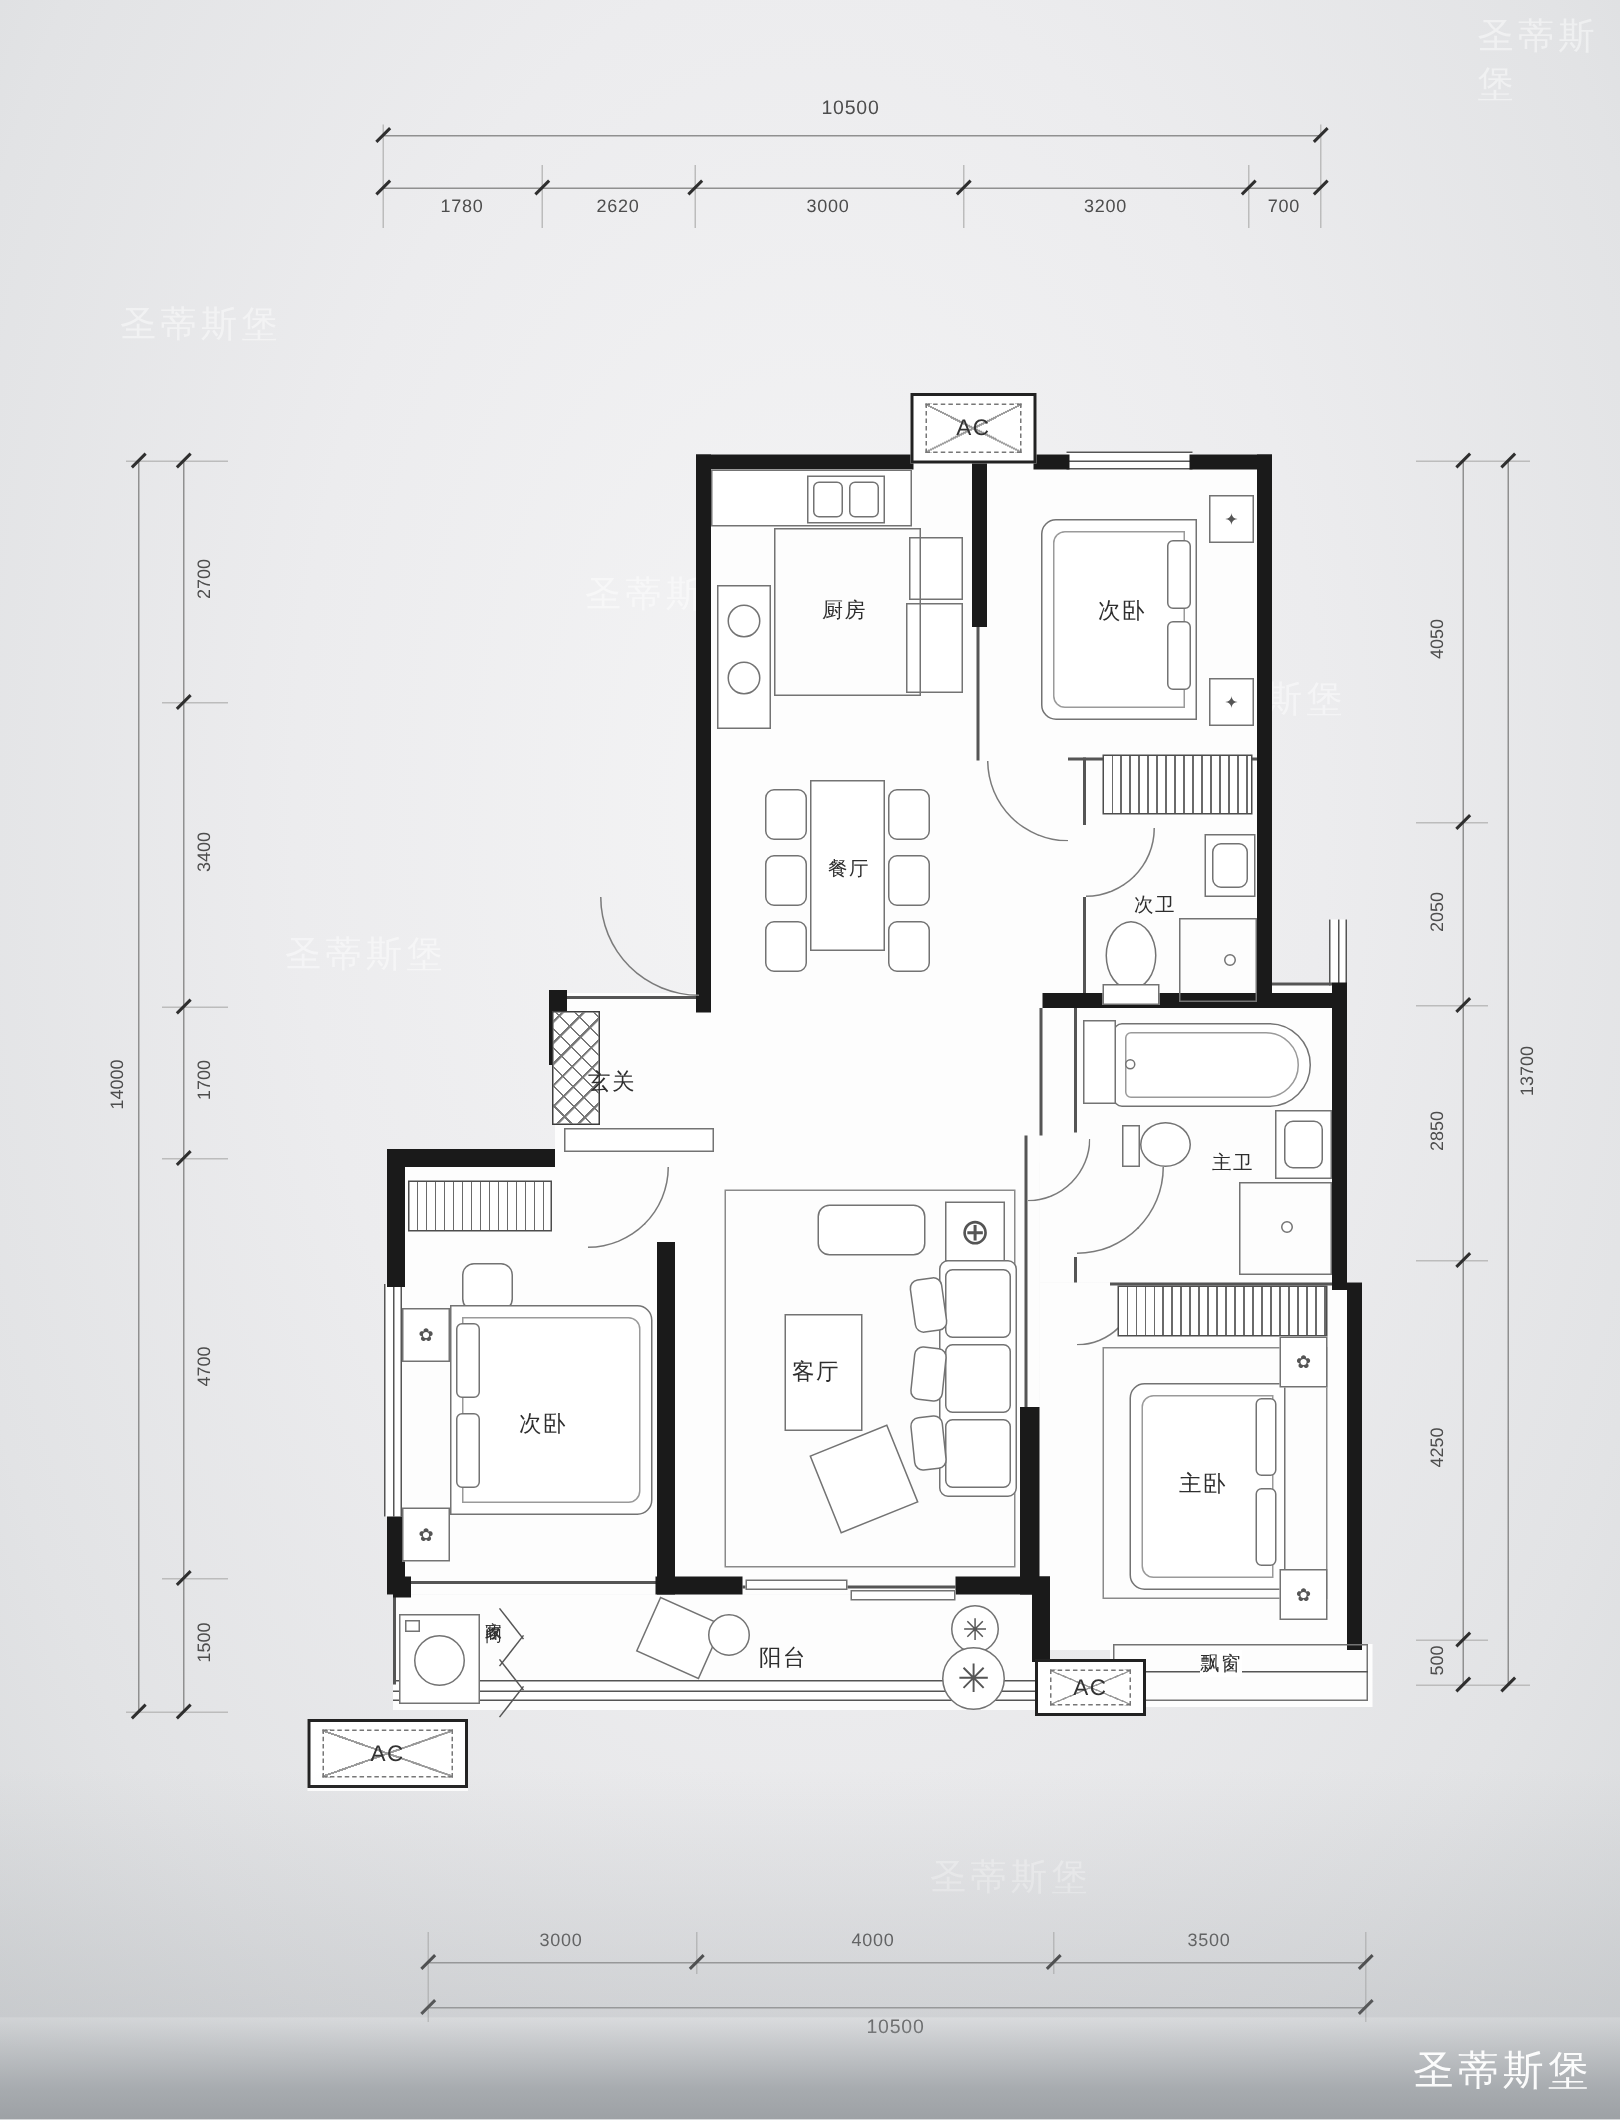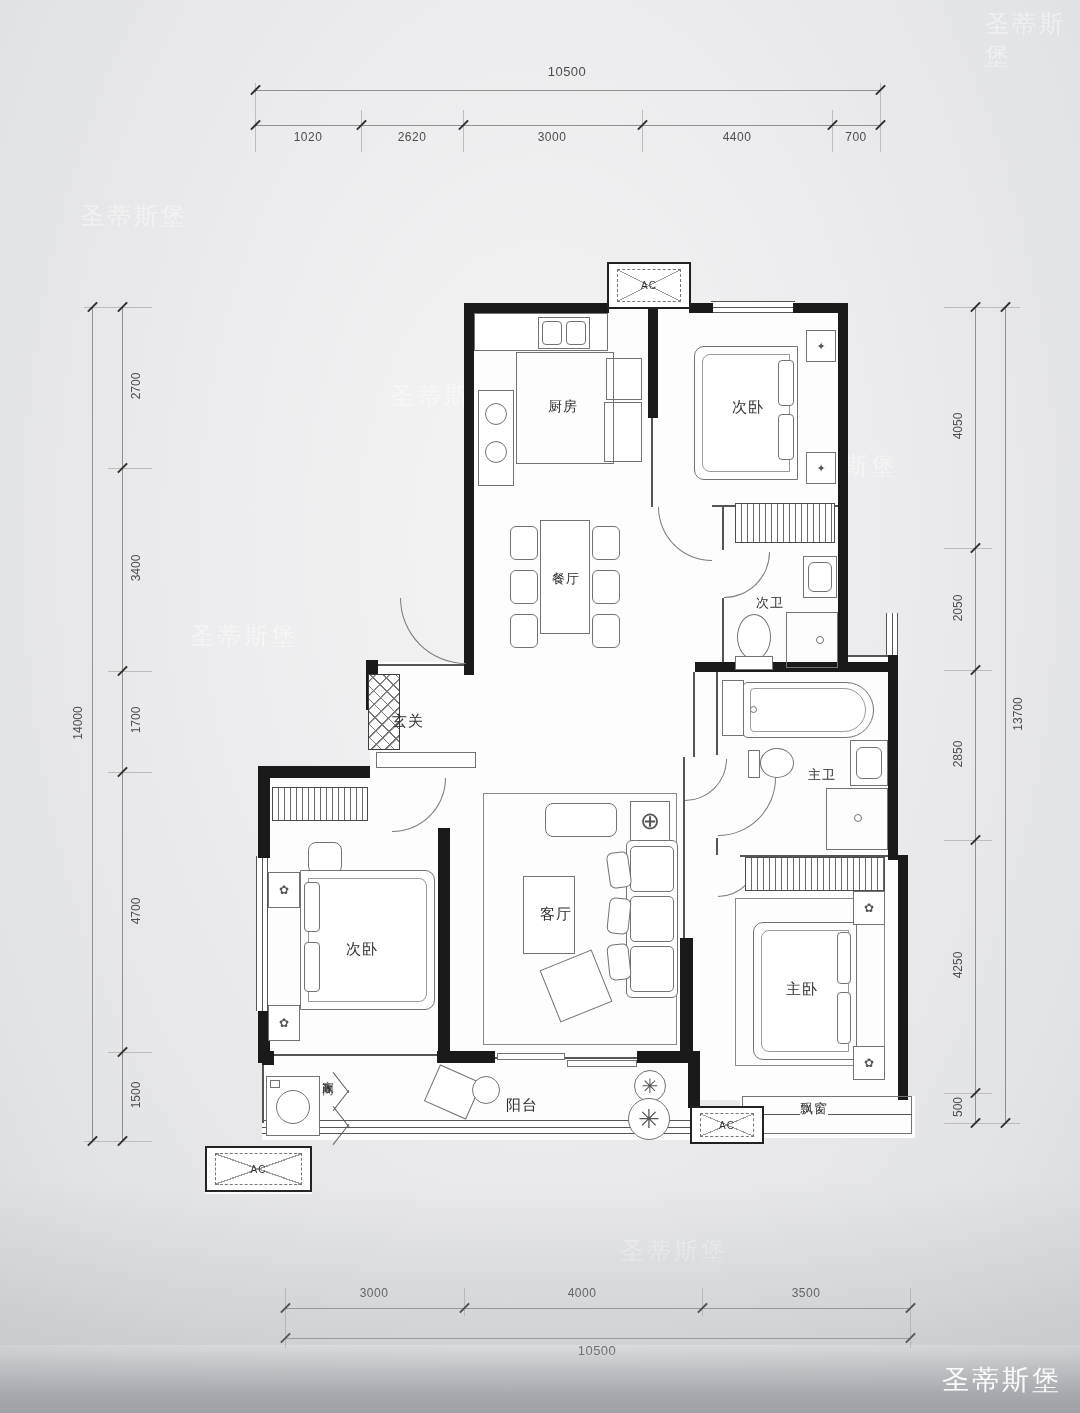--- a/index.html
+++ b/index.html
@@ -26,21 +26,21 @@
     repeating-linear-gradient(-45deg,transparent 0 8px,#777 9px 10px),#fff;}
   .door{position:absolute;border:0 solid #7a7a7a;background:transparent;box-sizing:border-box;}
   .d-bl{border-width:0 0 1px 1px;border-radius:0 0 0 100%;}
   .d-br{border-width:0 1px 1px 0;border-radius:0 0 100% 0;}
   .win-h{position:absolute;background:#fff;border-top:1px solid #555;border-bottom:1px solid #555;box-sizing:border-box;}
   .win-h:after{content:"";position:absolute;left:0;right:0;top:50%;height:1px;background:#555;}
   .win-v{position:absolute;background:#fff;border-left:1px solid #555;border-right:1px solid #555;box-sizing:border-box;}
   .win-v:after{content:"";position:absolute;top:0;bottom:0;left:50%;width:1px;background:#555;}
   .ac{position:absolute;background:#fff;border:2px solid #222;box-sizing:border-box;}
   .ac .in{position:absolute;inset:5px 8px;border:1px dashed #777;display:flex;align-items:center;justify-content:center;
-    font-size:10px;color:#333;letter-spacing:1px;background:
+    font-size:15px;color:#333;letter-spacing:1px;background:
     linear-gradient(to top right,transparent 48.8%,#9a9a9a 48.8% 51.2%,transparent 51.2%),
     linear-gradient(to bottom right,transparent 48.8%,#9a9a9a 48.8% 51.2%,transparent 51.2%);}
   .glyph{display:flex;align-items:center;justify-content:center;color:#555;}
   .faint{position:absolute;color:rgba(255,255,255,.45);font-size:24px;letter-spacing:3px;}
   .vtext{writing-mode:vertical-rl;letter-spacing:2px;}
   #botbar{position:absolute;left:0;top:1345px;width:1080px;height:68px;
     background:linear-gradient(180deg,rgba(182,186,189,.25),#a7abaf 70%,#9da1a5);}
   #fade{position:absolute;left:0;top:1180px;width:1080px;height:165px;
     background:linear-gradient(180deg,rgba(167,171,175,0),rgba(167,171,175,.35));}
   #wm{position:absolute;right:18px;top:1362px;font-size:27px;color:rgba(255,255,255,.95);letter-spacing:3px;}
@@ -174,21 +174,21 @@
   <div class="furn" style="left:545px;top:803px;width:72px;height:34px;border-radius:8px"></div>
   <div class="furn glyph" style="left:630px;top:801px;width:40px;height:40px;font-size:24px">⊕</div>
   <div class="furn" style="left:626px;top:840px;width:52px;height:158px;border-radius:6px"></div>
   <div class="furn" style="left:630px;top:846px;width:44px;height:46px;border-radius:5px"></div>
   <div class="furn" style="left:630px;top:896px;width:44px;height:46px;border-radius:5px"></div>
   <div class="furn" style="left:630px;top:946px;width:44px;height:46px;border-radius:5px"></div>
   <div class="furn" style="left:608px;top:852px;width:22px;height:36px;border-radius:6px;transform:rotate(-8deg)"></div>
   <div class="furn" style="left:608px;top:898px;width:22px;height:36px;border-radius:6px;transform:rotate(6deg)"></div>
   <div class="furn" style="left:608px;top:944px;width:22px;height:36px;border-radius:6px;transform:rotate(-6deg)"></div>
   <div class="furn" style="left:523px;top:876px;width:52px;height:78px"></div>
-  <div class="rlabel" style="left:540px;top:905px;background:#fff">客厅</div>
+  <div class="rlabel" style="left:528px;top:905px;background:#fff">客厅</div>
   <div class="furn" style="left:548px;top:958px;width:56px;height:56px;transform:rotate(-22deg)"></div>
   <div class="furn circle glyph" style="left:634px;top:1070px;width:32px;height:32px;font-size:20px">✳</div>
   <div class="furn circle glyph" style="left:628px;top:1098px;width:42px;height:42px;font-size:26px">✳</div>
 
   <div class="furn" style="left:742px;top:682px;width:132px;height:56px;border-radius:6px 28px 28px 6px"></div>
   <div class="furn nofill" style="left:750px;top:688px;width:116px;height:44px;border-radius:4px 22px 22px 4px;border-color:#9a9a9a"></div>
   <div class="furn circle" style="left:750px;top:706px;width:7px;height:7px"></div>
   <div class="furn" style="left:722px;top:680px;width:22px;height:56px"></div>
   <div class="furn" style="left:748px;top:750px;width:12px;height:28px"></div>
   <div class="furn" style="left:760px;top:748px;width:34px;height:30px;border-radius:50%"></div>
@@ -245,24 +245,24 @@
   <div class="ext" style="left:880px;top:83px;width:1px;height:69px"></div>
   <div class="tick" style="left:249px;top:89px"></div>
   <div class="tick" style="left:874px;top:89px"></div>
   <div class="tick" style="left:249px;top:124px"></div>
   <div class="tick" style="left:355px;top:124px"></div>
   <div class="tick" style="left:457px;top:124px"></div>
   <div class="tick" style="left:636px;top:124px"></div>
   <div class="tick" style="left:826px;top:124px"></div>
   <div class="tick" style="left:874px;top:124px"></div>
   <div class="dt" style="left:527px;top:64px;width:80px;font-size:13px">10500</div>
-  <div class="dt" style="left:278px;top:130px;width:60px">1020</div>
+  <div class="dt" style="left:278px;top:130px;width:60px">1780</div>
   <div class="dt" style="left:382px;top:130px;width:60px">2620</div>
   <div class="dt" style="left:522px;top:130px;width:60px">3000</div>
-  <div class="dt" style="left:707px;top:130px;width:60px">4400</div>
+  <div class="dt" style="left:707px;top:130px;width:60px">3200</div>
   <div class="dt" style="left:826px;top:130px;width:60px">700</div>
 
   <div class="dl" style="left:285px;top:1308px;width:625px;height:1px"></div>
   <div class="dl" style="left:285px;top:1338px;width:625px;height:1px"></div>
   <div class="ext" style="left:285px;top:1288px;width:1px;height:60px"></div>
   <div class="ext" style="left:464px;top:1288px;width:1px;height:28px"></div>
   <div class="ext" style="left:702px;top:1288px;width:1px;height:28px"></div>
   <div class="ext" style="left:910px;top:1288px;width:1px;height:60px"></div>
   <div class="tick" style="left:279px;top:1307px"></div>
   <div class="tick" style="left:458px;top:1307px"></div>

